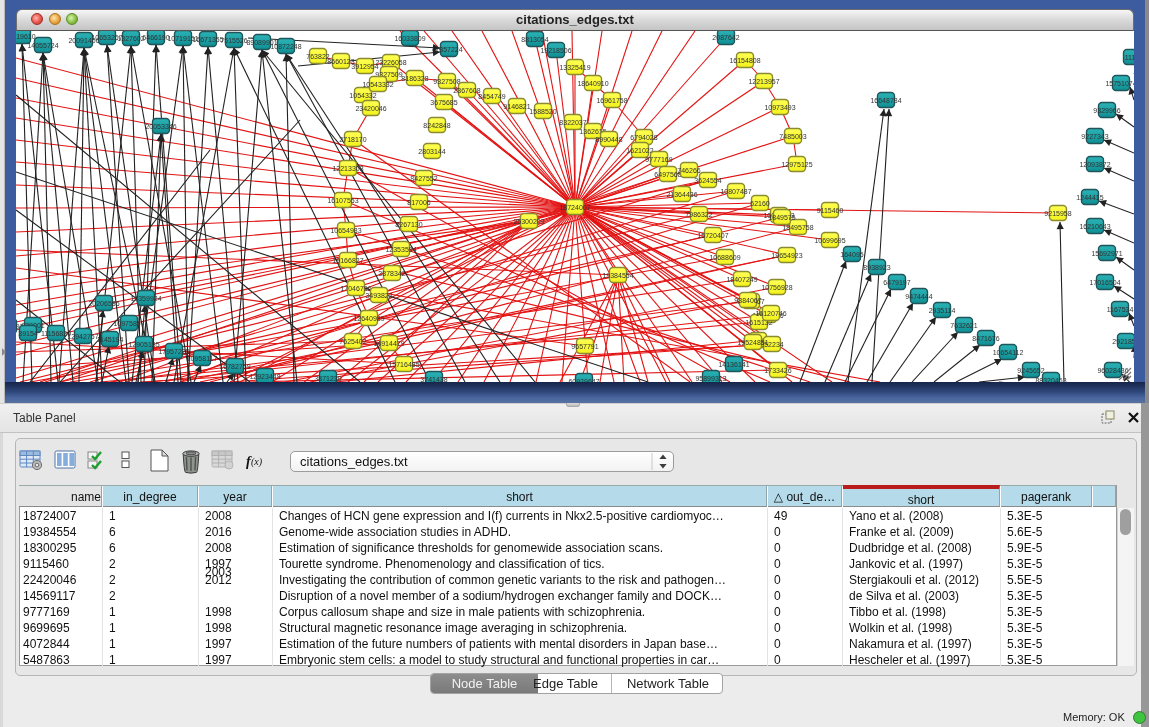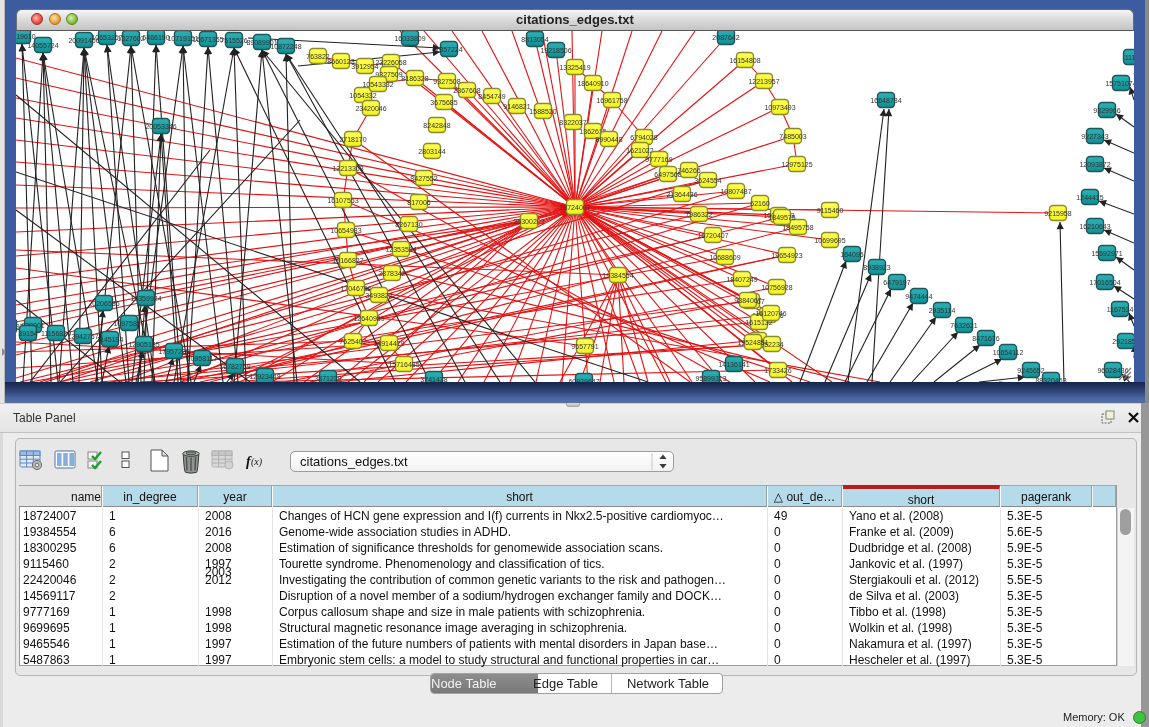--- a/index.html
+++ b/index.html
@@ -895,41 +895,41 @@
     <div style="position:absolute;left:774px;top:604px;width:67px;height:16px;line-height:16px;overflow:hidden;white-space:nowrap">0</div>
     <div style="position:absolute;left:849px;top:604px;width:150px;height:16px;line-height:16px;overflow:hidden;white-space:nowrap">Tibbo et al. (1998)</div>
     <div style="position:absolute;left:1007px;top:604px;width:108px;height:16px;line-height:16px;overflow:hidden;white-space:nowrap">5.3E‑5</div>
 <div style="position:absolute;left:23px;top:620px;width:76px;height:16px;line-height:16px;overflow:hidden;white-space:nowrap">9699695</div>
     <div style="position:absolute;left:109px;top:620px;width:88px;height:16px;line-height:16px;overflow:hidden;white-space:nowrap">1</div>
     <div style="position:absolute;left:205px;top:620px;width:66px;height:16px;line-height:16px;overflow:hidden;white-space:nowrap">1998</div>
     <div style="position:absolute;left:279px;top:620px;width:487px;height:16px;line-height:16px;overflow:hidden;white-space:nowrap">Structural magnetic resonance image averaging in schizophrenia.</div>
     <div style="position:absolute;left:774px;top:620px;width:67px;height:16px;line-height:16px;overflow:hidden;white-space:nowrap">0</div>
     <div style="position:absolute;left:849px;top:620px;width:150px;height:16px;line-height:16px;overflow:hidden;white-space:nowrap">Wolkin et al. (1998)</div>
     <div style="position:absolute;left:1007px;top:620px;width:108px;height:16px;line-height:16px;overflow:hidden;white-space:nowrap">5.3E‑5</div>
-<div style="position:absolute;left:23px;top:636px;width:76px;height:16px;line-height:16px;overflow:hidden;white-space:nowrap">9465546</div>
+<div style="position:absolute;left:23px;top:636px;width:76px;height:16px;line-height:16px;overflow:hidden;white-space:nowrap">4072844</div>
     <div style="position:absolute;left:109px;top:636px;width:88px;height:16px;line-height:16px;overflow:hidden;white-space:nowrap">1</div>
     <div style="position:absolute;left:205px;top:636px;width:66px;height:16px;line-height:16px;overflow:hidden;white-space:nowrap">1997</div>
     <div style="position:absolute;left:279px;top:636px;width:487px;height:16px;line-height:16px;overflow:hidden;white-space:nowrap">Estimation of the future numbers of patients with mental disorders in Japan base…</div>
     <div style="position:absolute;left:774px;top:636px;width:67px;height:16px;line-height:16px;overflow:hidden;white-space:nowrap">0</div>
     <div style="position:absolute;left:849px;top:636px;width:150px;height:16px;line-height:16px;overflow:hidden;white-space:nowrap">Nakamura et al. (1997)</div>
     <div style="position:absolute;left:1007px;top:636px;width:108px;height:16px;line-height:16px;overflow:hidden;white-space:nowrap">5.3E‑5</div>
 <div style="position:absolute;left:23px;top:652px;width:76px;height:16px;line-height:16px;overflow:hidden;white-space:nowrap">5487863</div>
     <div style="position:absolute;left:109px;top:652px;width:88px;height:16px;line-height:16px;overflow:hidden;white-space:nowrap">1</div>
     <div style="position:absolute;left:205px;top:652px;width:66px;height:16px;line-height:16px;overflow:hidden;white-space:nowrap">1997</div>
     <div style="position:absolute;left:279px;top:652px;width:487px;height:16px;line-height:16px;overflow:hidden;white-space:nowrap">Embryonic stem cells: a model to study structural and functional properties in car…</div>
     <div style="position:absolute;left:774px;top:652px;width:67px;height:16px;line-height:16px;overflow:hidden;white-space:nowrap">0</div>
     <div style="position:absolute;left:849px;top:652px;width:150px;height:16px;line-height:16px;overflow:hidden;white-space:nowrap">Hescheler et al. (1997)</div>
     <div style="position:absolute;left:1007px;top:652px;width:108px;height:16px;line-height:16px;overflow:hidden;white-space:nowrap">5.3E‑5</div>
 </div>
 
 <div class="abs" style="left:1117px;top:508px;width:17px;height:158px;background:#f4f4f4;border-left:1px solid #d0d0d0"></div>
 <div class="abs" style="left:1120px;top:509px;width:11px;height:26px;background:#9f9f9f;border-radius:6px"></div>
 
 <div class="abs" style="left:430px;top:673px;width:293px;height:21px;background:#fff;border:1px solid #a2a2a2;border-radius:4px;overflow:hidden;font-size:13px">
- <div style="position:absolute;left:0;top:0;width:107px;height:21px;background:linear-gradient(#8d8d8d,#777);color:#f2f2f2;text-align:left;line-height:20px">Node Table</div>
+ <div style="position:absolute;left:0;top:0;width:107px;height:21px;background:linear-gradient(#8d8d8d,#777);color:#f2f2f2;text-align:center;line-height:20px">Node Table</div>
  <div style="position:absolute;left:89px;top:0;width:92px;height:21px;border-right:1px solid #b5b5b5;color:#222;text-align:center;line-height:20px">Edge Table</div>
  <div style="position:absolute;left:181px;top:0;width:112px;height:21px;color:#222;text-align:center;line-height:20px">Network Table</div>
 </div>
 
 <div class="abs" style="left:1063px;top:709px;z-index:5;font-size:11px;color:#222;line-height:16px">Memory: OK</div>
 <div class="abs" style="left:1133px;top:711px;width:13px;height:13px;z-index:5;border-radius:50%;background:#3ec43e;border:1.5px solid #2f7d2f"></div>
 
 <div class="abs" style="left:1145px;top:0;width:4px;height:403px;background:#8a8a8a"></div>
 <div class="abs" style="left:1141px;top:403px;width:8px;height:324px;background:#979797"></div>
 </body></html>

